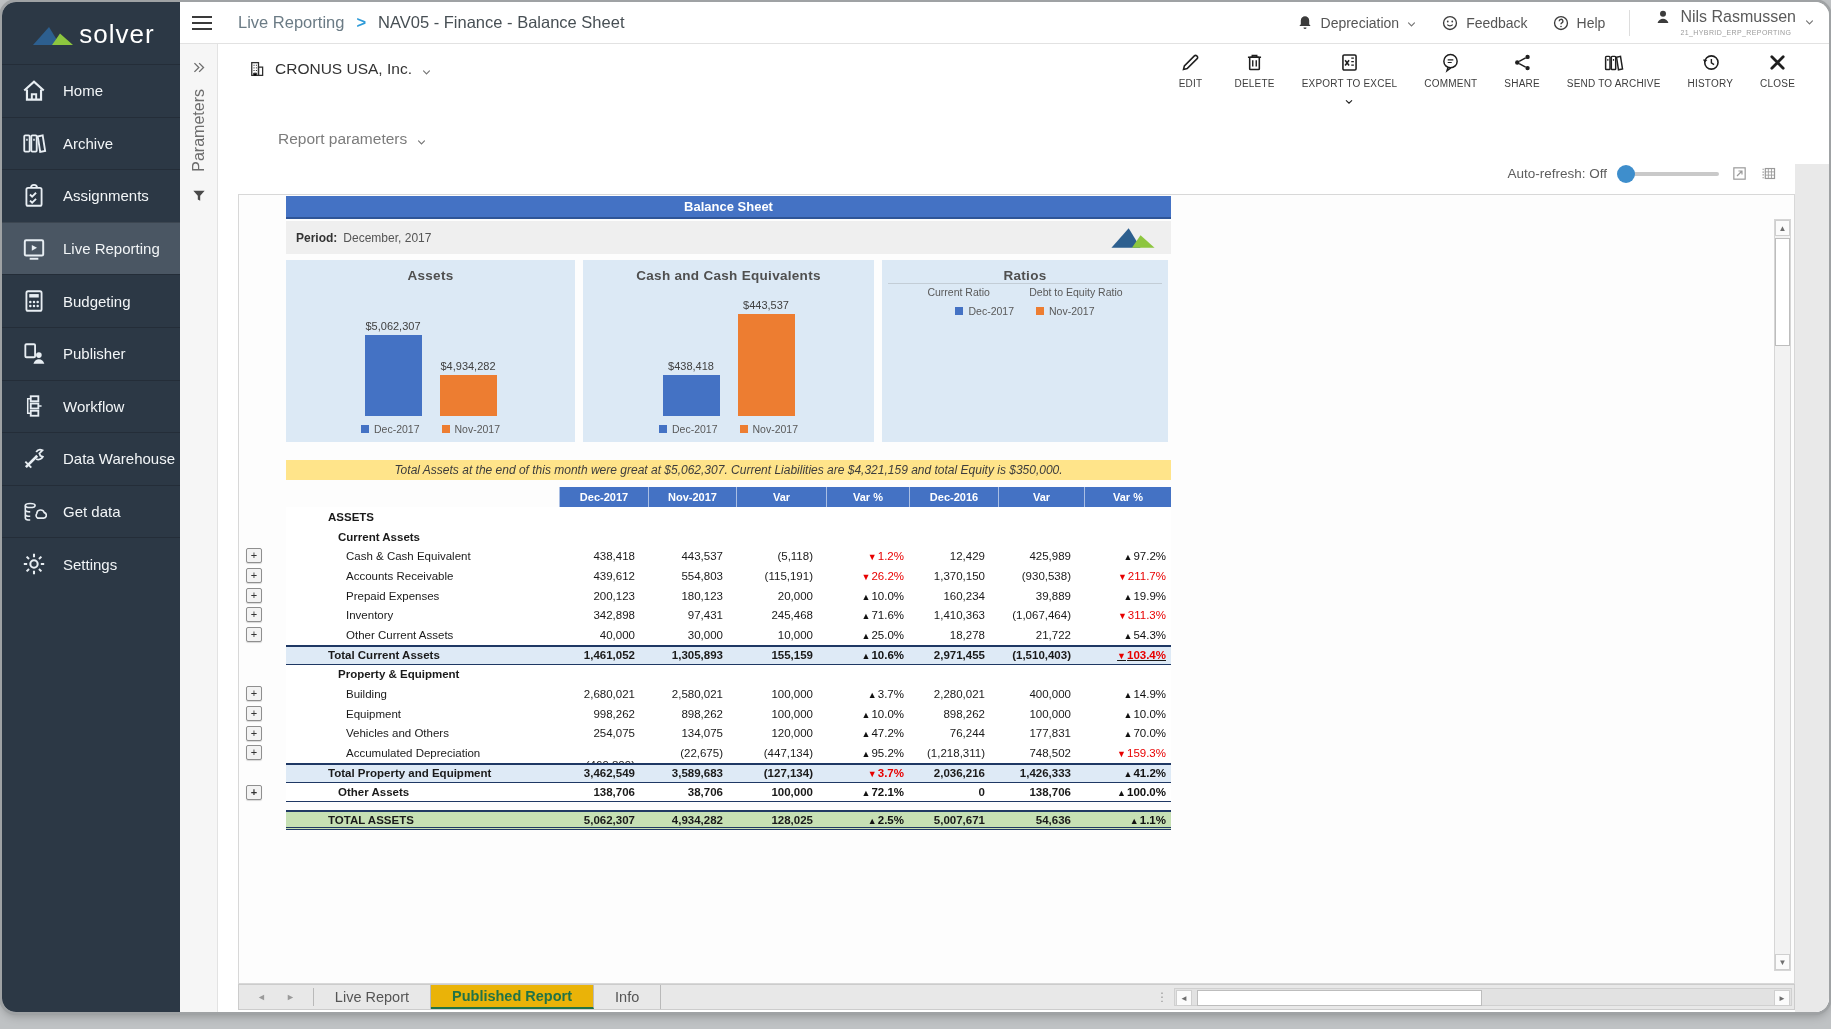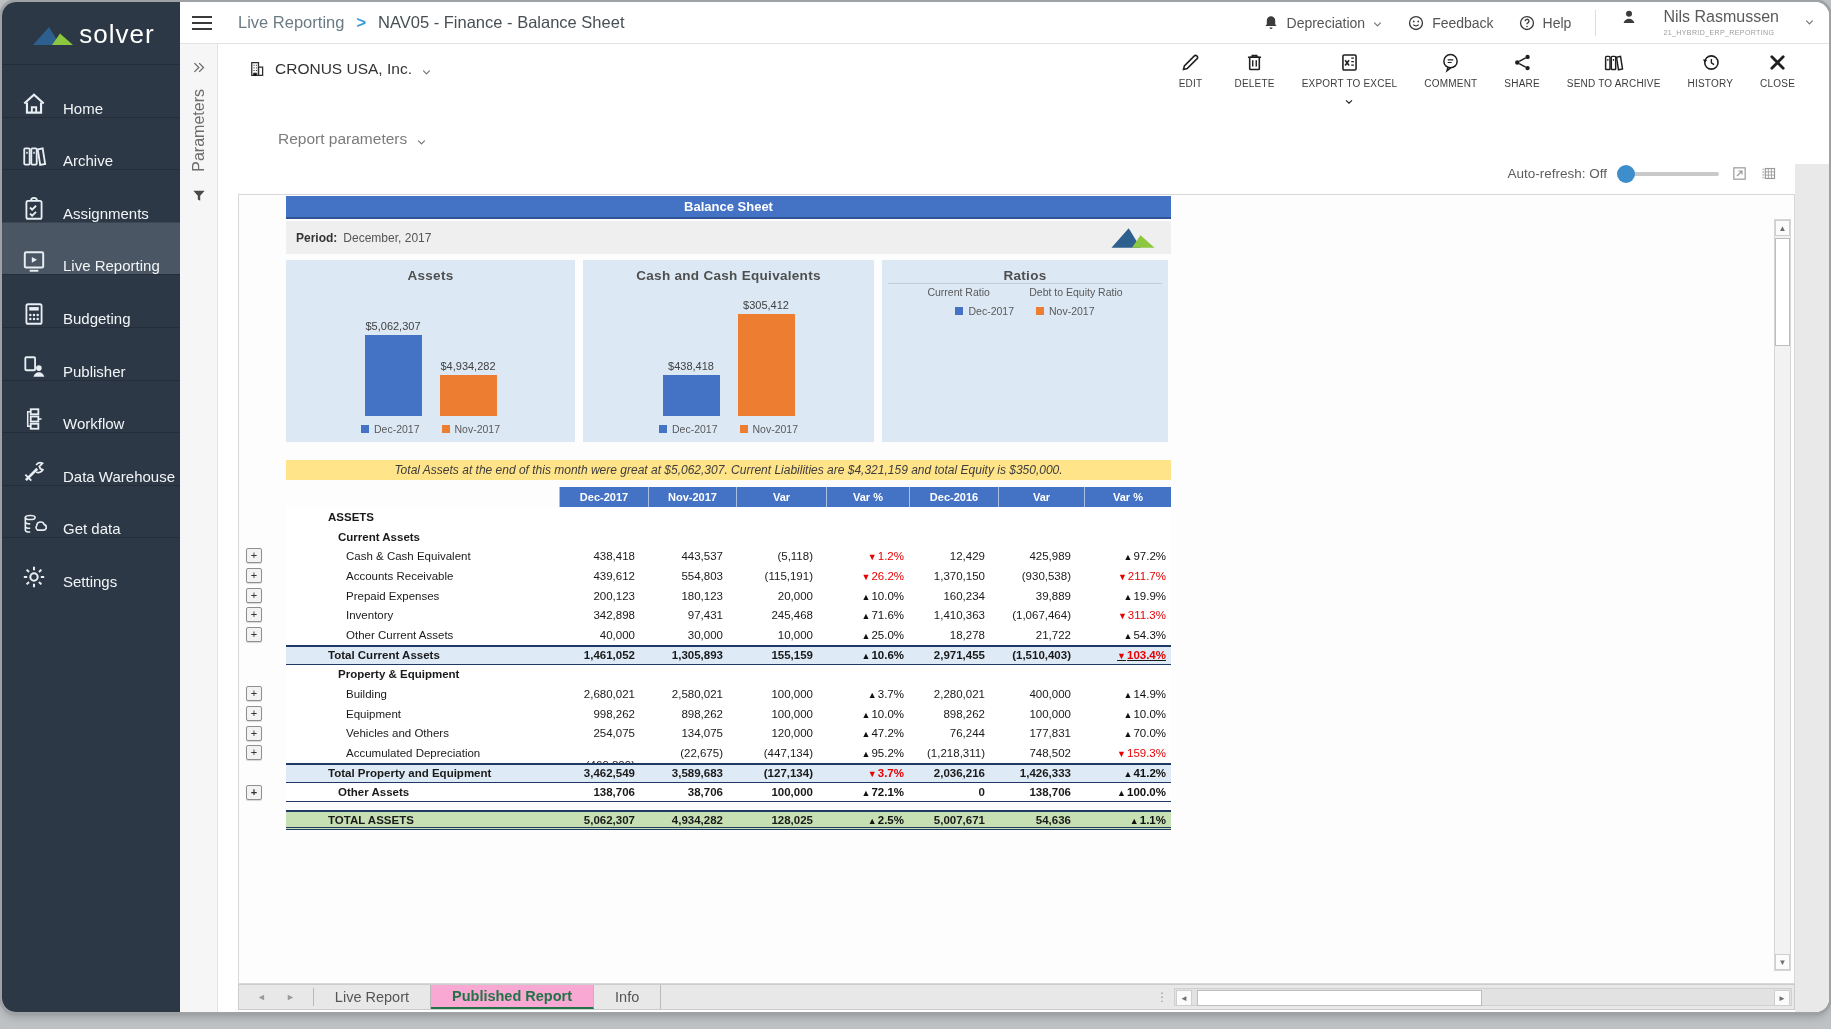--- a/index.html
+++ b/index.html
@@ -2,40 +2,40 @@
 <html><head>
 <meta charset="utf-8">
 <style>
   html,body{margin:0;padding:0;width:1831px;height:1029px;background:#bfc2c4;font-family:"Liberation Sans",sans-serif;-webkit-font-smoothing:antialiased;overflow:hidden}
   *{box-sizing:border-box}
   .frame{position:absolute;left:2px;top:2px;width:1827px;height:1010px;background:#fff;border-radius:14px;overflow:hidden;box-shadow:0 0 0 3px #9fa2a4, 0 4px 10px rgba(0,0,0,.25)}
   
   .sidebar{position:absolute;left:0;top:0;width:178px;height:100%;background:#2C3845;z-index:4}
   .logo{height:62px;display:flex;flex-direction:row;align-items:center;justify-content:center;padding-top:6px}
   .logo .word{color:#fff;font-size:26px;letter-spacing:1px;margin-top:-4px}
-  .nav-item{height:52.6px;display:flex;align-items:flex-end;gap:16px;padding-left:19px;color:#f2f5f7;font-size:15px;border-top:1px solid rgba(0,0,0,.18);cursor:pointer}
+  .nav-item{height:52.6px;display:flex;align-items:center;gap:16px;padding-left:19px;color:#f2f5f7;font-size:15px;border-top:1px solid rgba(0,0,0,.18);cursor:pointer}
   .nav-item .nicon{width:26px;height:26px;color:#e8eef3;flex:0 0 26px}
   .nav-item .nicon svg{width:100%;height:100%}
   .nav-item.active{background:#4A5663}
   
   .topbar{position:absolute;left:178px;top:0;right:0;height:42px;background:#fff;border-bottom:1px solid #e2e2e2;display:flex;align-items:center;z-index:5}
   .burger{width:20px;height:14px;margin-left:12px;display:flex;flex-direction:column;justify-content:space-between;cursor:pointer}
   .burger i{display:block;height:2px;background:#3a3a3a}
   .crumbs{margin-left:26px;font-size:16.5px;display:flex;gap:12px;align-items:center;white-space:nowrap}
   .crumb-a{color:#6b7b85}
   .crumb-sep{color:#2f9bd8;font-weight:bold}
   .crumb-b{color:#474f54}
   .top-right{margin-left:auto;display:flex;align-items:center;gap:24px;padding-right:14px;color:#555}
   .tr-item{display:flex;align-items:center;gap:7px;font-size:14px;cursor:pointer}
   .tico{width:18px;height:18px;color:#3c3c3c}
   .tico svg{width:100%;height:100%}
   .sm-car{width:11px;height:11px;color:#777}
   .sm-car svg{width:100%;height:100%}
   .vdiv{width:1px;height:26px;background:#ddd}
-  .userbox{display:flex;align-items:flex-start;gap:25px;cursor:pointer}
+  .userbox{display:flex;align-items:flex-start;gap:8px;cursor:pointer}
   .uname{font-size:16px;color:#5a5a5a;line-height:17px}
   .uorg{font-size:10.5px;color:#9b9b9b;font-variant:all-small-caps;letter-spacing:.4px}
   
   .pstrip{position:absolute;left:178px;top:42px;bottom:0;width:38px;background:#f6f6f6;border-right:1px solid #e3e3e3;z-index:3;display:flex;flex-direction:column;align-items:center}
   .pstrip .dbl{width:15px;height:15px;color:#6f6f6f;margin-top:16px;cursor:pointer}
   .pstrip .dbl svg{width:100%;height:100%}
   .vlabel{margin-top:14px;writing-mode:vertical-rl;transform:rotate(180deg);font-size:16px;color:#6d6d6d}
   .pstrip .funnel{width:16px;height:16px;color:#4a4a4a;margin-top:16px;cursor:pointer}
   .pstrip .funnel svg{width:100%;height:100%}
   
@@ -101,21 +101,21 @@
   
   .vscroll{position:absolute;right:3px;top:24px;bottom:12px;width:17px;background:#f2f2f2;border:1px solid #d6d6d6}
   .sbtn{position:absolute;left:0;width:15px;height:16px;background:#fbfbfb;border:1px solid #cfcfcf;color:#6f6f6f;font-size:8px;display:flex;align-items:center;justify-content:center;cursor:pointer}
   .vthumb{position:absolute;left:0;top:18px;width:15px;height:108px;background:#fff;border:1px solid #bdbdbd;cursor:grab}
   
   .tabbar{position:absolute;left:20px;top:940px;width:1557px;height:26px;background:#e8e8e8;border:1px solid #cccccc;display:flex;align-items:stretch;z-index:2}
   .tab-arrows{display:flex;align-items:center;gap:20px;padding:0 18px;color:#9a9a9a;font-size:9px}
   .tab-arrows span{cursor:pointer}
   .tabdiv{width:1px;background:#b9b9b9;margin:3px 0}
   .sheettab{display:flex;align-items:center;padding:0 21px;font-size:14.5px;color:#555;cursor:pointer;border-right:1px solid #b9b9b9;background:transparent}
-  .sheettab.active{background:#f9a8d4;color:#217346;font-weight:bold;border-bottom:2px solid #217346;border-right:1px solid #b9b9b9}
+  .sheettab.active{background:#eab308;color:#217346;font-weight:bold;border-bottom:2px solid #217346;border-right:1px solid #b9b9b9}
   .splitdots{margin-left:auto;display:flex;align-items:center;color:#999;font-size:12px;padding:0 6px;cursor:col-resize}
   .hscroll{position:relative;width:618px;margin:3px 2px 3px 0;background:#e2e2e2;border:1px solid #d0d0d0}
   .hbtn{position:absolute;top:1px;width:16px;height:16px;background:#fbfbfb;border:1px solid #cfcfcf;color:#6f6f6f;font-size:8px;display:flex;align-items:center;justify-content:center;cursor:pointer}
   .hthumb{position:absolute;left:22px;top:1px;width:285px;height:16px;background:#fff;border:1px solid #bdbdbd;cursor:grab}
 </style>
 </head>
 <body>
 
 <div class="frame">
 
@@ -422,21 +422,21 @@
           </div>
           <div class="chart-card" style="width: 291px;">
             <div class="cc-title">Cash and Cash Equivalents</div>
             <div class="plot">
               <div class="cgroup">
                 <div class="barwrap">
                   <div class="barlbl">$438,418</div>
                   <div class="bar" style="height: 41.016px; background: rgb(68, 114, 196);"></div>
                 </div>
                 <div class="barwrap">
-                  <div class="barlbl">$305,412</div>
+                  <div class="barlbl">$443,537</div>
                   <div class="bar" style="height: 102.444px; background: rgb(237, 125, 49);"></div>
                 </div>
               </div>
             </div>
             <div class="legend">
               <span class="li">
                 <span class="sq" style="background: rgb(68, 114, 196);"></span>
                 <span>Dec-2017</span>
               </span>
               <span class="li">

